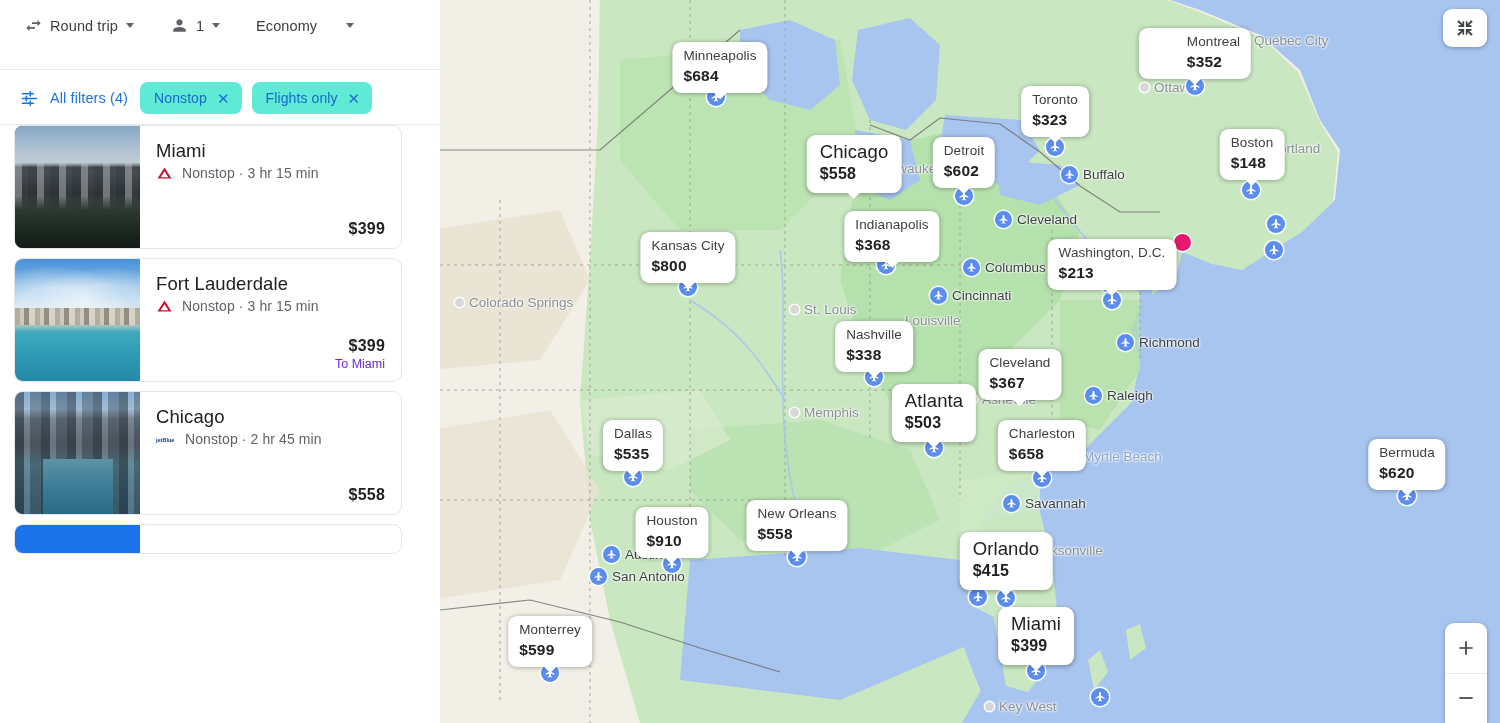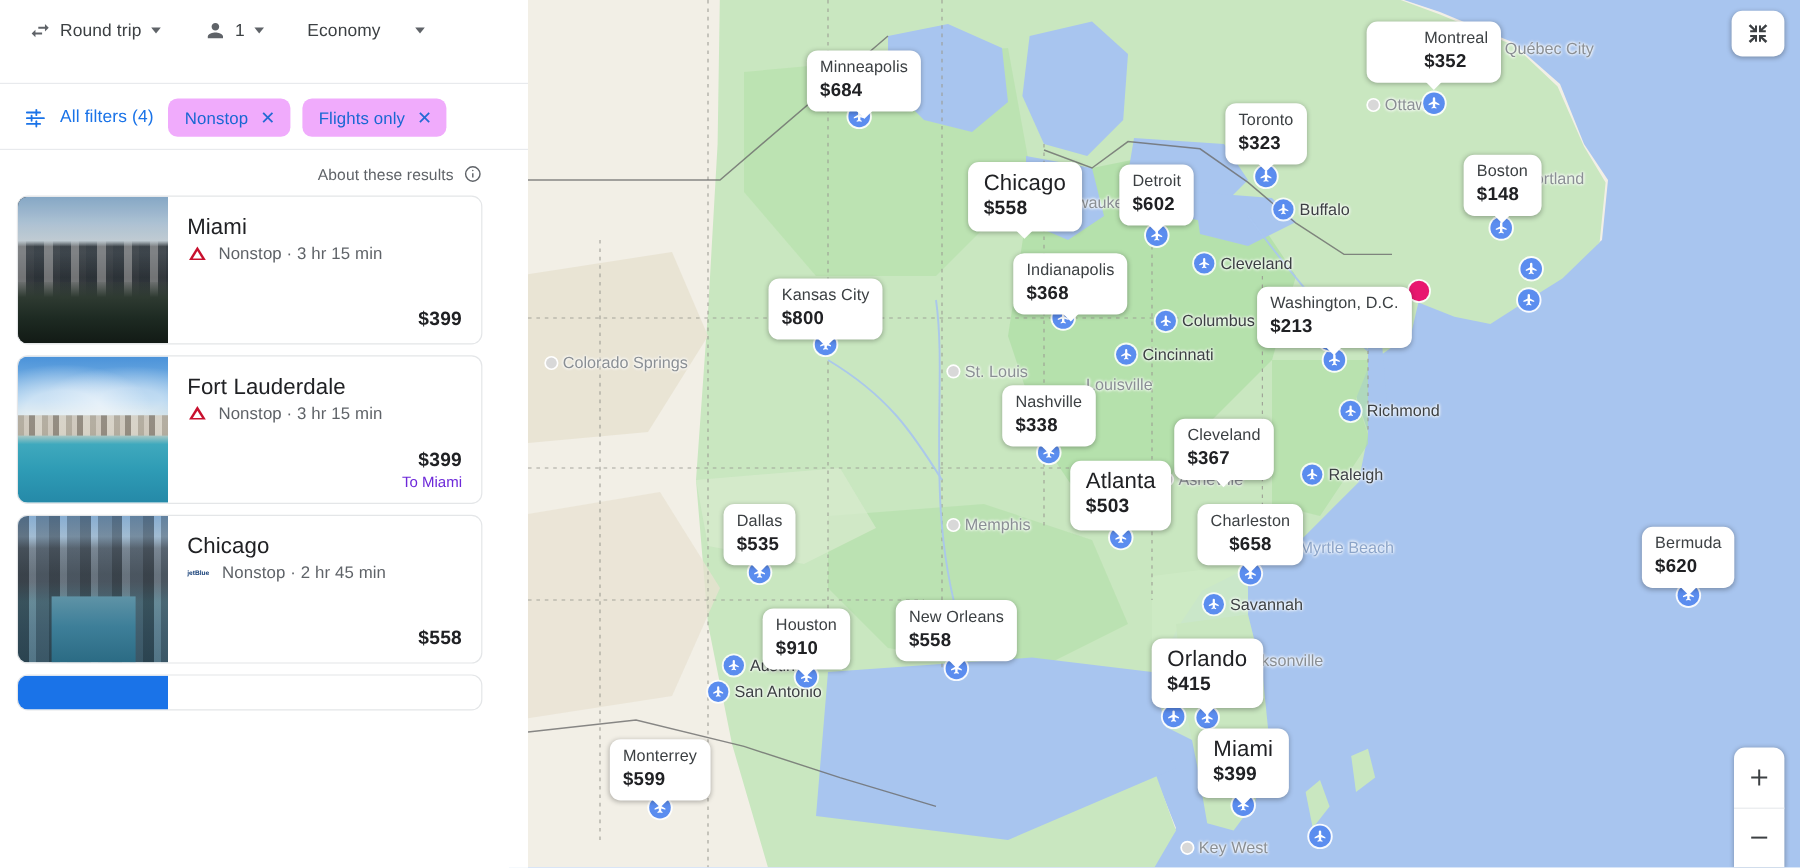--- a/index.html
+++ b/index.html
@@ -77,21 +77,21 @@
 
   
   .filters-row {
     display: flex; align-items: center; gap: 10px;
     padding: 12px 14px 10px 18px;
   }
   .all-filters { display: flex; align-items: center; gap: 11px; cursor: pointer; padding: 4px 2px; }
   .all-filters .txt { font-size: 14.5px; color: #1a73e8; font-weight: 500; letter-spacing: .1px;}
   .chip {
     display: flex; align-items: center; gap: 10px;
-    background: #f0abfc; color: #1967d2;
+    background: #5eead4; color: #1967d2;
     border-radius: 8px; height: 32px;
     padding: 0 12px 0 14px;
     font-size: 14px; font-weight: 500; letter-spacing: .1px;
     cursor: pointer;
     text-align: center;
   }
   .chip .x { font-size: 15px; line-height: 1; opacity: .95; }
   .filters-sep { height: 1px; background: #e8eaed; }
 
   
@@ -326,30 +326,20 @@
         <span>Nonstop</span>
         <span class="x">✕</span>
       </div>
       <div class="chip">
         <span>Flights only</span>
         <span class="x">✕</span>
       </div>
     </div>
     <div class="filters-sep"></div>
 
-    <div class="about-row">
-      <span class="about-txt">About these results</span>
-      <span class="ico">
-        <svg width="16" height="16" viewBox="0 0 24 24" fill="none" stroke="#5f6368" stroke-width="1.8">
-          <circle cx="12" cy="12" r="9"></circle>
-            <line x1="12" y1="11" x2="12" y2="16.5"></line>
-            <circle cx="12" cy="7.6" r="1" fill="#5f6368" stroke="none"></circle>
-        </svg>
-      </span>
-    </div>
 
     <div class="cards">
 
       <div class="card">
         <div class="card-thumb">
             <div class="thumb-miami"></div>
           </div>
         <div class="card-body">
           <div class="card-city">Miami</div>
           <div class="card-meta">
@@ -690,21 +680,21 @@
             <svg viewBox="0 0 24 24">
               <path d="M12 2a2 2 0 0 1 2 2v5.3l7 4.1v2.1l-7-2.1v4.4l2.2 1.6v1.6L12 20l-4.2 1v-1.6L10 17.8v-4.4l-7 2.1v-2.1l7-4.1V4a2 2 0 0 1 2-2z"></path>
             </svg>
           </span>
           <span>Raleigh</span>
         </div>
         <div class="mlabel gray" style="left: 528px; top: 392px;">
           <span class="dot"></span>
           <span>Asheville</span>
         </div>
-        <div class="mlabel gray" style="left: 350px; top: 430px;">
+        <div class="mlabel gray" style="left: 350px; top: 405px;">
           <span class="dot"></span>
           <span>Memphis</span>
         </div>
         <div class="mlabel water" style="left: 643px; top: 449px;">
           <span>Myrtle Beach</span>
         </div>
         <div class="mlabel" style="left: 563px; top: 495px;">
           <span class="pin">
             <svg viewBox="0 0 24 24">
               <path d="M12 2a2 2 0 0 1 2 2v5.3l7 4.1v2.1l-7-2.1v4.4l2.2 1.6v1.6L12 20l-4.2 1v-1.6L10 17.8v-4.4l-7 2.1v-2.1l7-4.1V4a2 2 0 0 1 2-2z"></path>
@@ -734,21 +724,21 @@
         <div class="mlabel gray" style="left: 545px; top: 699px;">
           <span class="dot"></span>
           <span>Key West</span>
         </div>
       </div>
     <div id="price-bubbles">
         <div class="bubble" style="left: 280px; top: 93px;">
           <div class="b-city">Minneapolis</div>
           <div class="b-price">$684</div>
         </div>
-        <div class="bubble" style="left: 755px; top: 69px; padding-left: 48px;">
+        <div class="bubble" style="left: 755px; top: 79px; padding-left: 48px;">
           <div class="b-city">Montreal</div>
           <div class="b-price">$352</div>
         </div>
         <div class="bubble" style="left: 615px; top: 137px;">
           <div class="b-city">Toronto</div>
           <div class="b-price">$323</div>
         </div>
         <div class="bubble big" style="left: 414px; top: 193px;">
           <div class="b-city">Chicago</div>
           <div class="b-price">$558</div>
@@ -782,21 +772,21 @@
           <div class="b-price">$367</div>
         </div>
         <div class="bubble big" style="left: 494px; top: 442px;">
           <div class="b-city">Atlanta</div>
           <div class="b-price">$503</div>
         </div>
         <div class="bubble" style="left: 193px; top: 471px;">
           <div class="b-city">Dallas</div>
           <div class="b-price">$535</div>
         </div>
-        <div class="bubble" style="left: 602px; top: 471px; text-align: center;">
+        <div class="bubble" style="left: 602px; top: 471px;">
           <div class="b-city">Charleston</div>
           <div class="b-price">$658</div>
         </div>
         <div class="bubble" style="left: 967px; top: 490px;">
           <div class="b-city">Bermuda</div>
           <div class="b-price">$620</div>
         </div>
         <div class="bubble" style="left: 357px; top: 551px;">
           <div class="b-city">New Orleans</div>
           <div class="b-price">$558</div>

